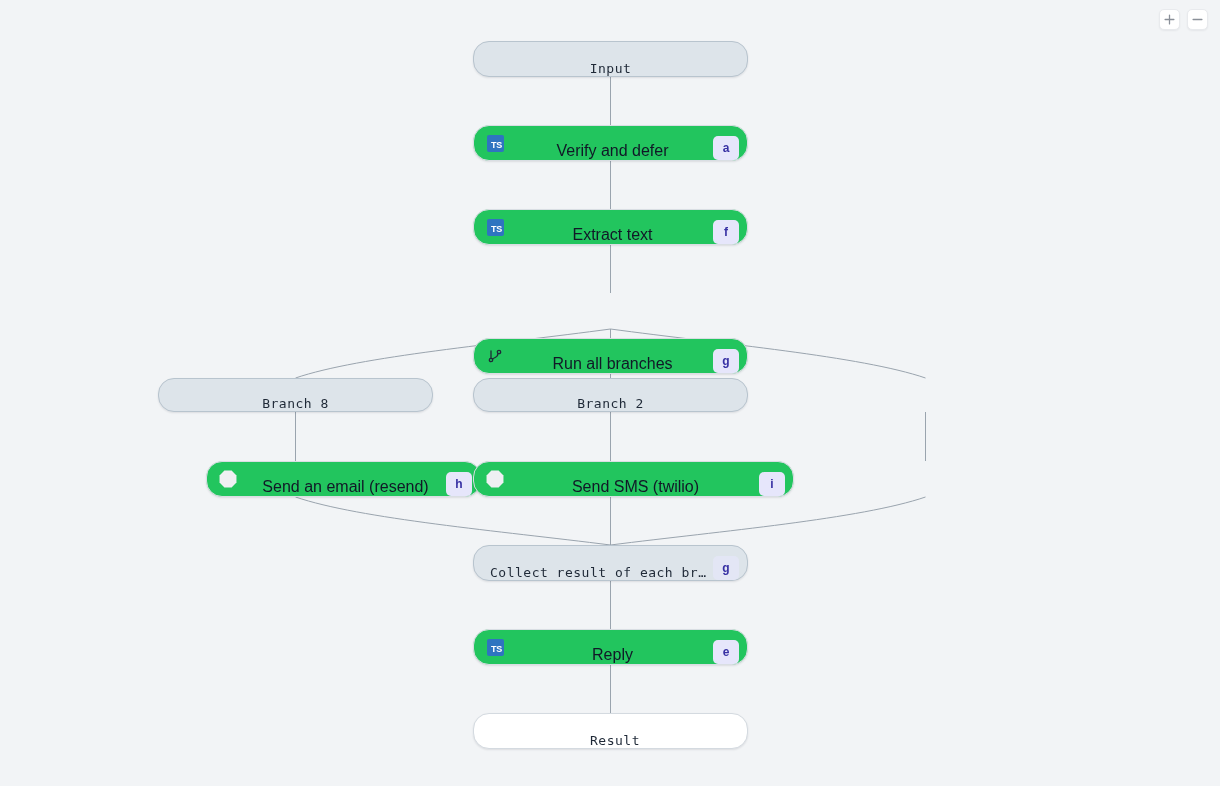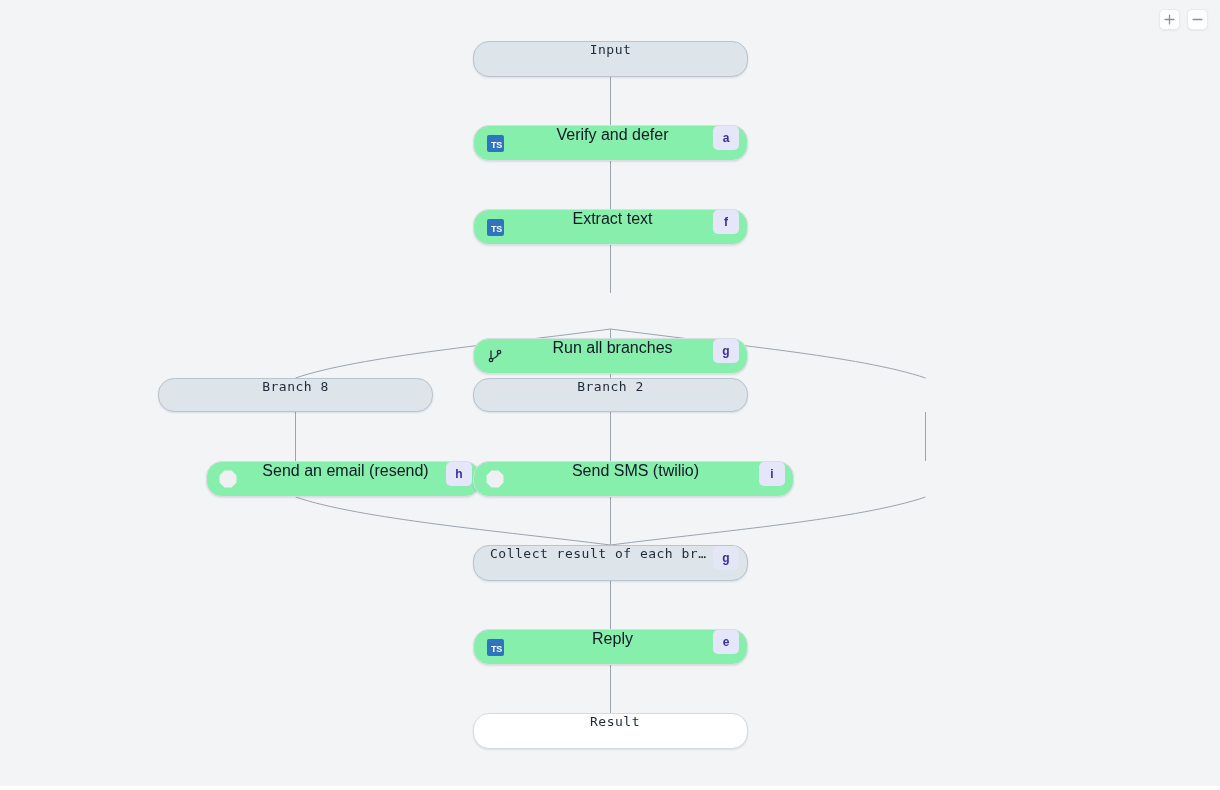--- a/index.html
+++ b/index.html
@@ -23,21 +23,21 @@
     position: absolute;
     left: 0; top: 0;
     width: 1220px;
     height: 786px;
     pointer-events: none;
   }
   
   .node {
     position: absolute;
     display: flex;
-    align-items: flex-start;
+    align-items: flex-end;
     border-radius: 16px;
     border: 1px solid #c9d1d9;
     box-shadow: 0 1px 2px rgba(16,24,40,0.10);
     z-index: 3;
   }
   .node .label {
     flex: 1 1 auto;
     text-align: center;
     white-space: nowrap;
     overflow: hidden;
@@ -59,21 +59,21 @@
     border-color: #d4dae0;
   }
   .node.result .label {
     font-family: "DejaVu Sans Mono", "Liberation Mono", monospace;
     font-size: 13px;
     letter-spacing: 0.5px;
     color: #1f2937;
   }
   
   .node.step {
-    background: #86efac;
+    background: #22c55e;
     border-color: #d9dee3;
   }
   .node.step .label {
     font-family: "Liberation Sans", sans-serif;
     font-size: 16px;
     color: #111827;
   }
   .icon-slot {
     width: 34px;
     min-width: 34px;

